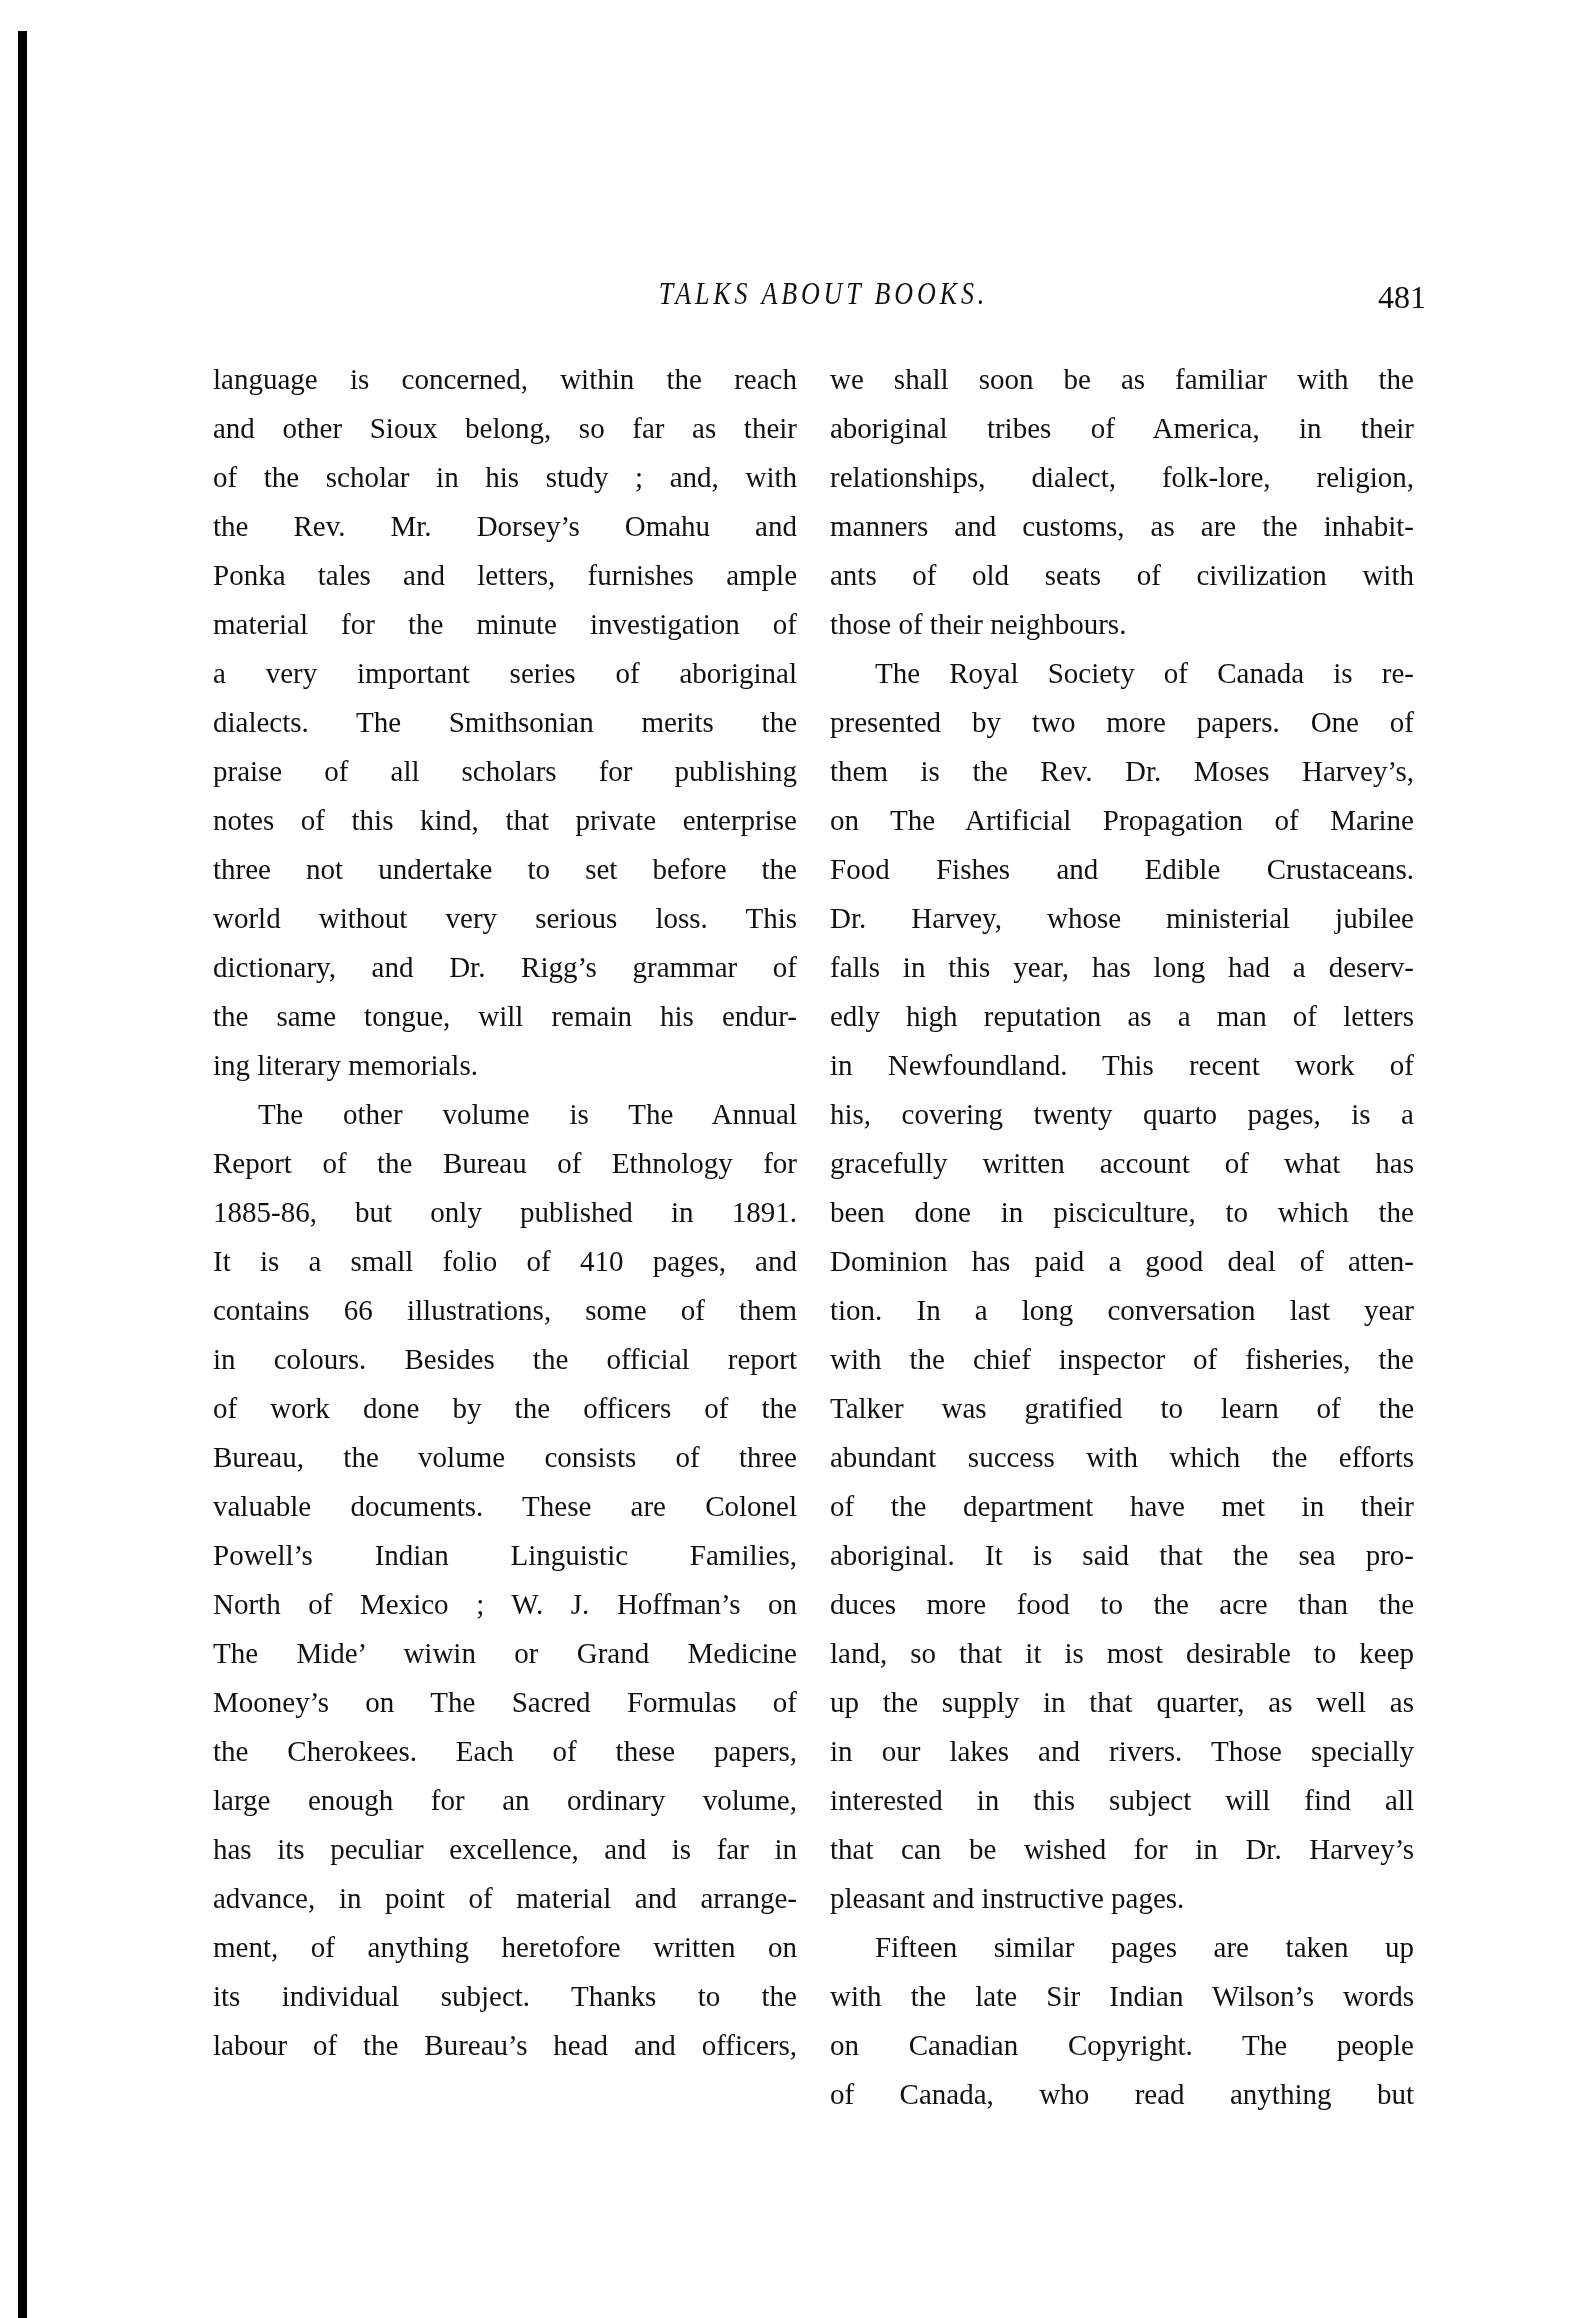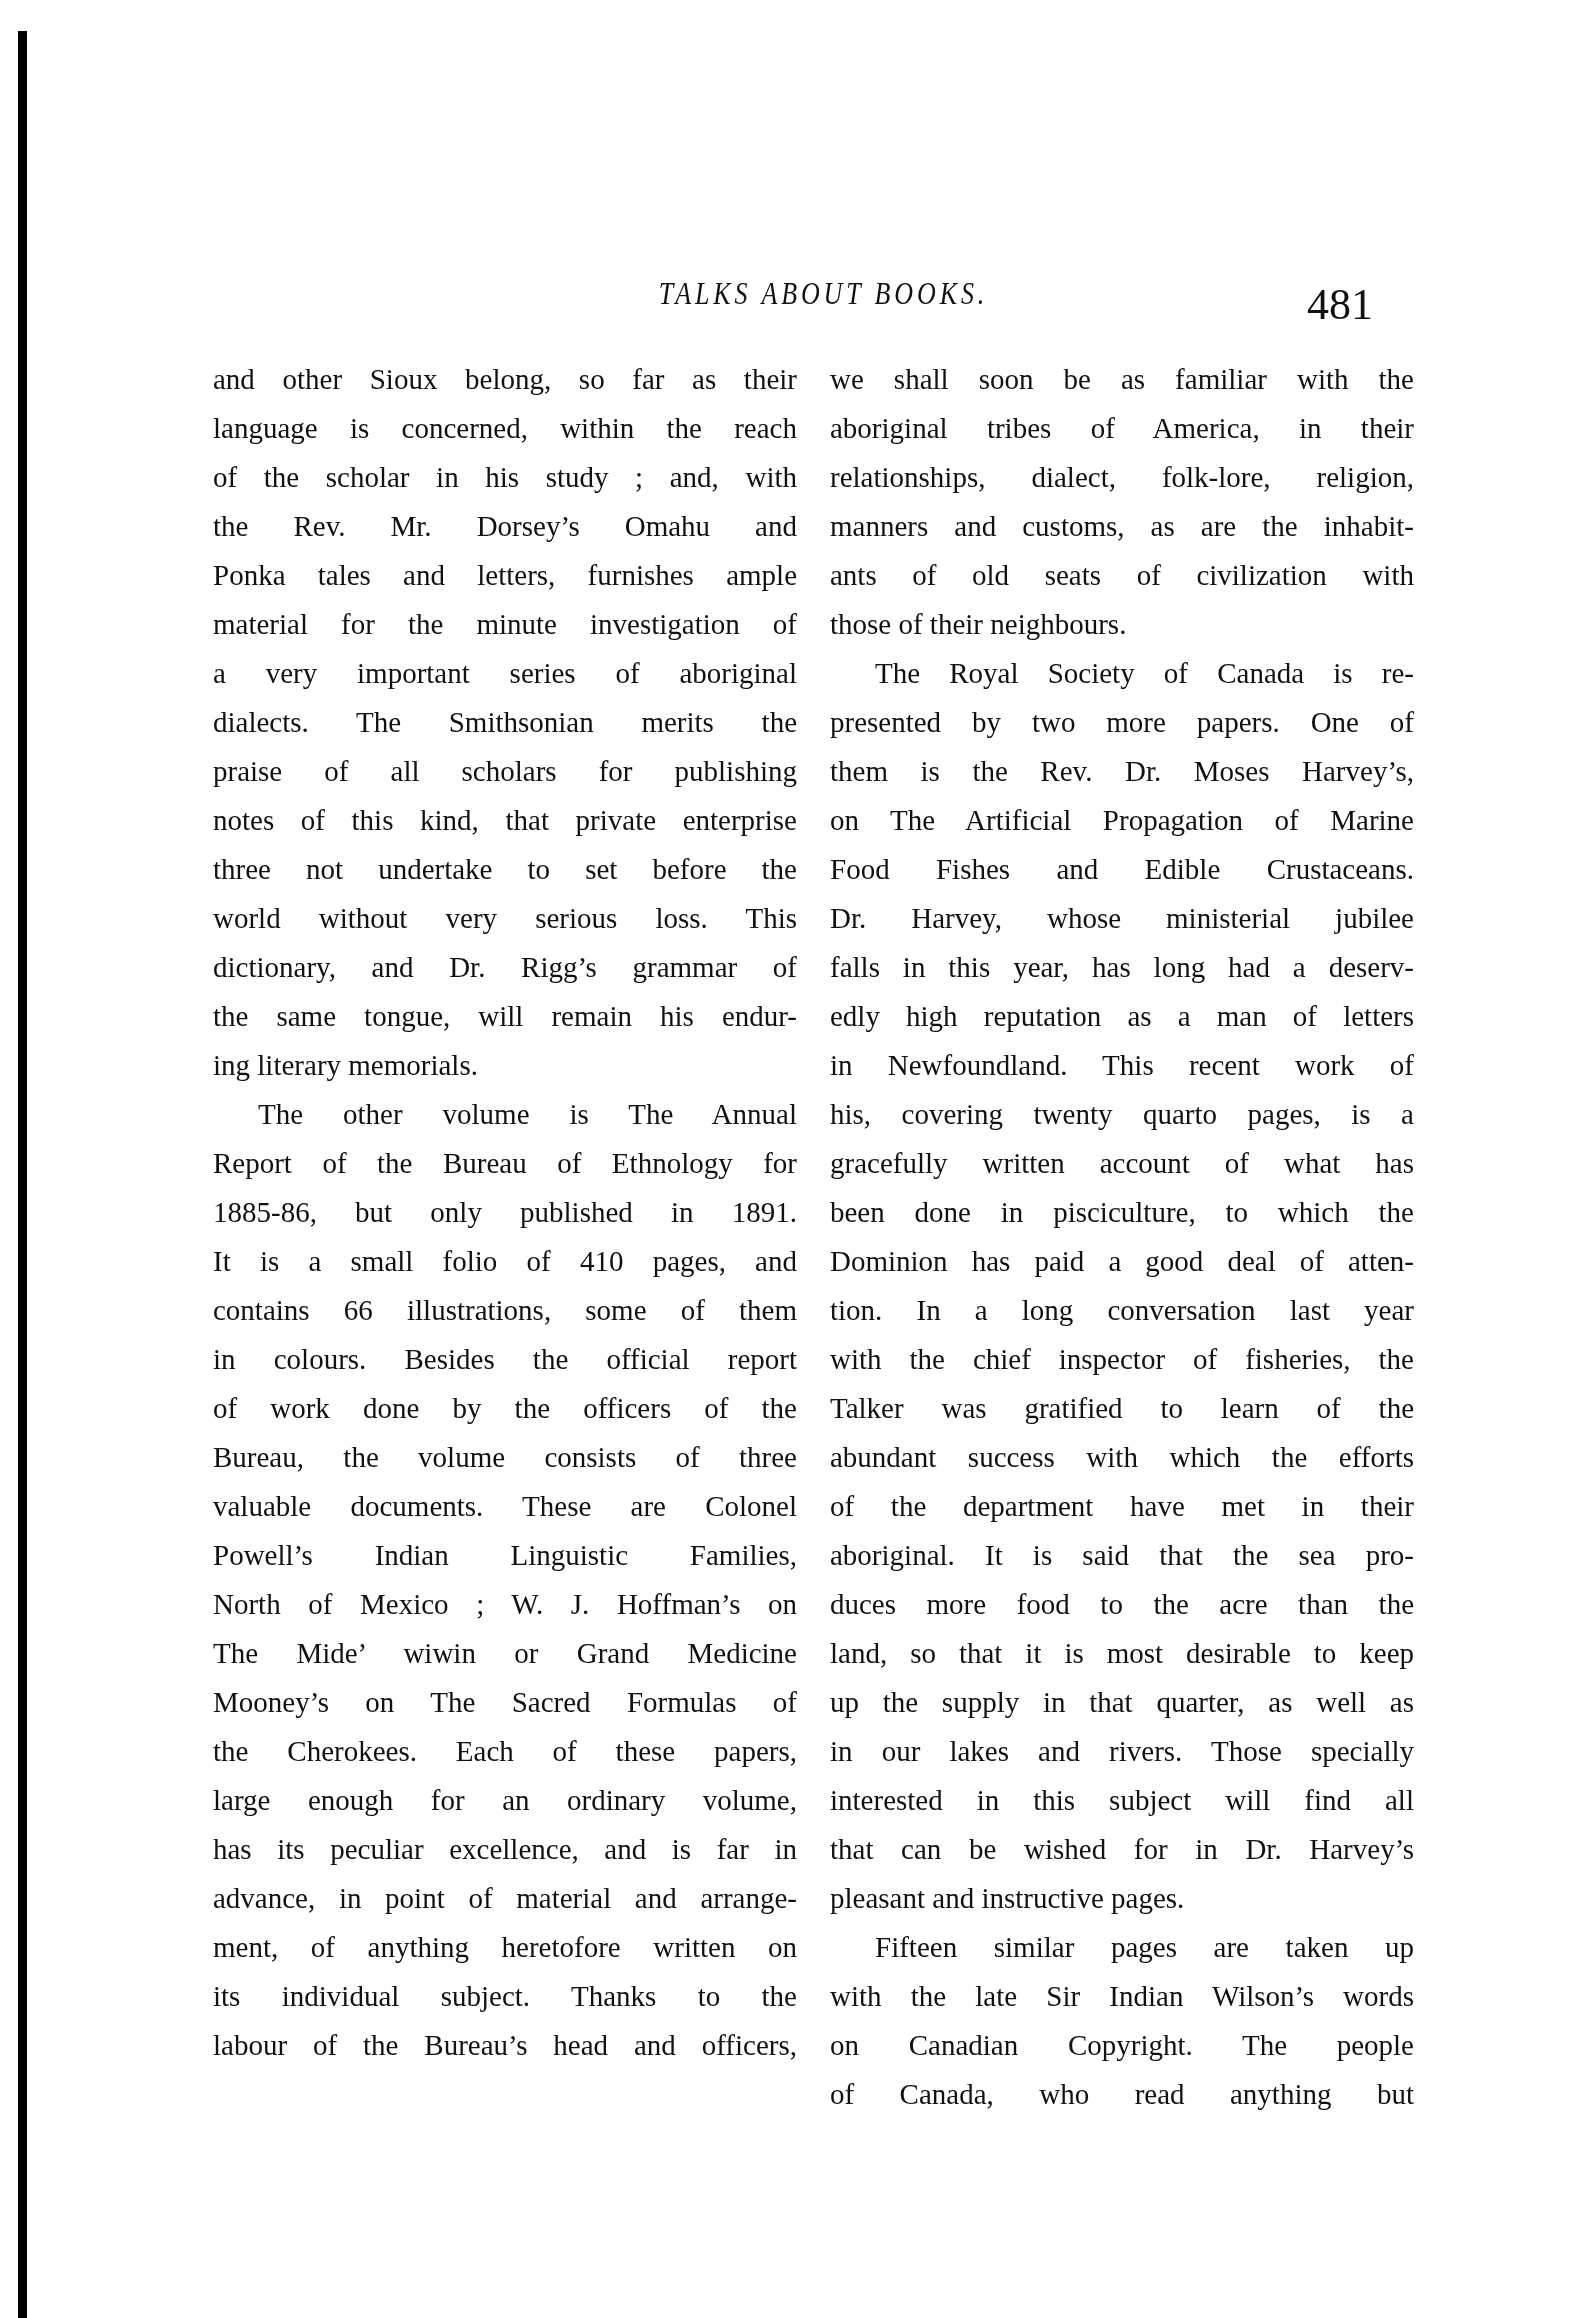--- a/index.html
+++ b/index.html
@@ -2,41 +2,41 @@
 <html style="font-size:10.3px"><head>
 <meta charset="utf-8">
 <style>
   html, body { margin:0; padding:0; background:#ffffff; }
   body { width:1585px; height:2319px; position:relative; overflow:hidden;
          font-family:"Liberation Serif","DejaVu Serif",serif; color:#111; }
   .edge-bar { position:absolute; left:18px; top:31px; width:9px; height:2288px; background:#000; }
   .running-head { position:absolute; top:274px; left:0; width:1585px; height:45px; }
   .running-title { position:absolute; left:630px; width:387px; text-align:center; top:5.2px;
                    font-style:italic; font-size:26px; letter-spacing:3.9px; transform:scaleY(1.2); }
-  .page-number { position:absolute; left:1307px; top:5.2px; font-size:44px; }
+  .page-number { position:absolute; left:1378px; top:5.2px; font-size:32px; }
   .column { position:absolute; top:355px; width:584px; font-size:29px; line-height:49px; }
   .col-left { left:213px; }
   .col-right { left:830px; }
   .line { display:block; height:49px; white-space:nowrap; text-align:justify; text-align-last:justify; }
   .line.last { text-align-last:left; }
   .line.indent { padding-left:45px; }
 </style>
 </head>
 <body>
 
 <div class="edge-bar"></div>
 
 <div class="running-head">
   <div class="running-title">TALKS ABOUT BOOKS.</div>
   <div class="page-number">481</div>
 </div>
 
 <div class="column col-left" id="col-left">
+    <span class="line">language is concerned, within the reach</span>
     <span class="line">and other Sioux belong, so far as their</span>
-    <span class="line">language is concerned, within the reach</span>
     <span class="line">of the scholar in his study ; and, with</span>
     <span class="line">the Rev. Mr. Dorsey’s Omahu and</span>
     <span class="line">Ponka tales and letters, furnishes ample</span>
     <span class="line">material for the minute investigation of</span>
     <span class="line">a very important series of aboriginal</span>
     <span class="line">dialects. The Smithsonian merits the</span>
     <span class="line">praise of all scholars for publishing</span>
     <span class="line">notes of this kind, that private enterprise</span>
     <span class="line">three not undertake to set before the</span>
     <span class="line">world without very serious loss. This</span>

